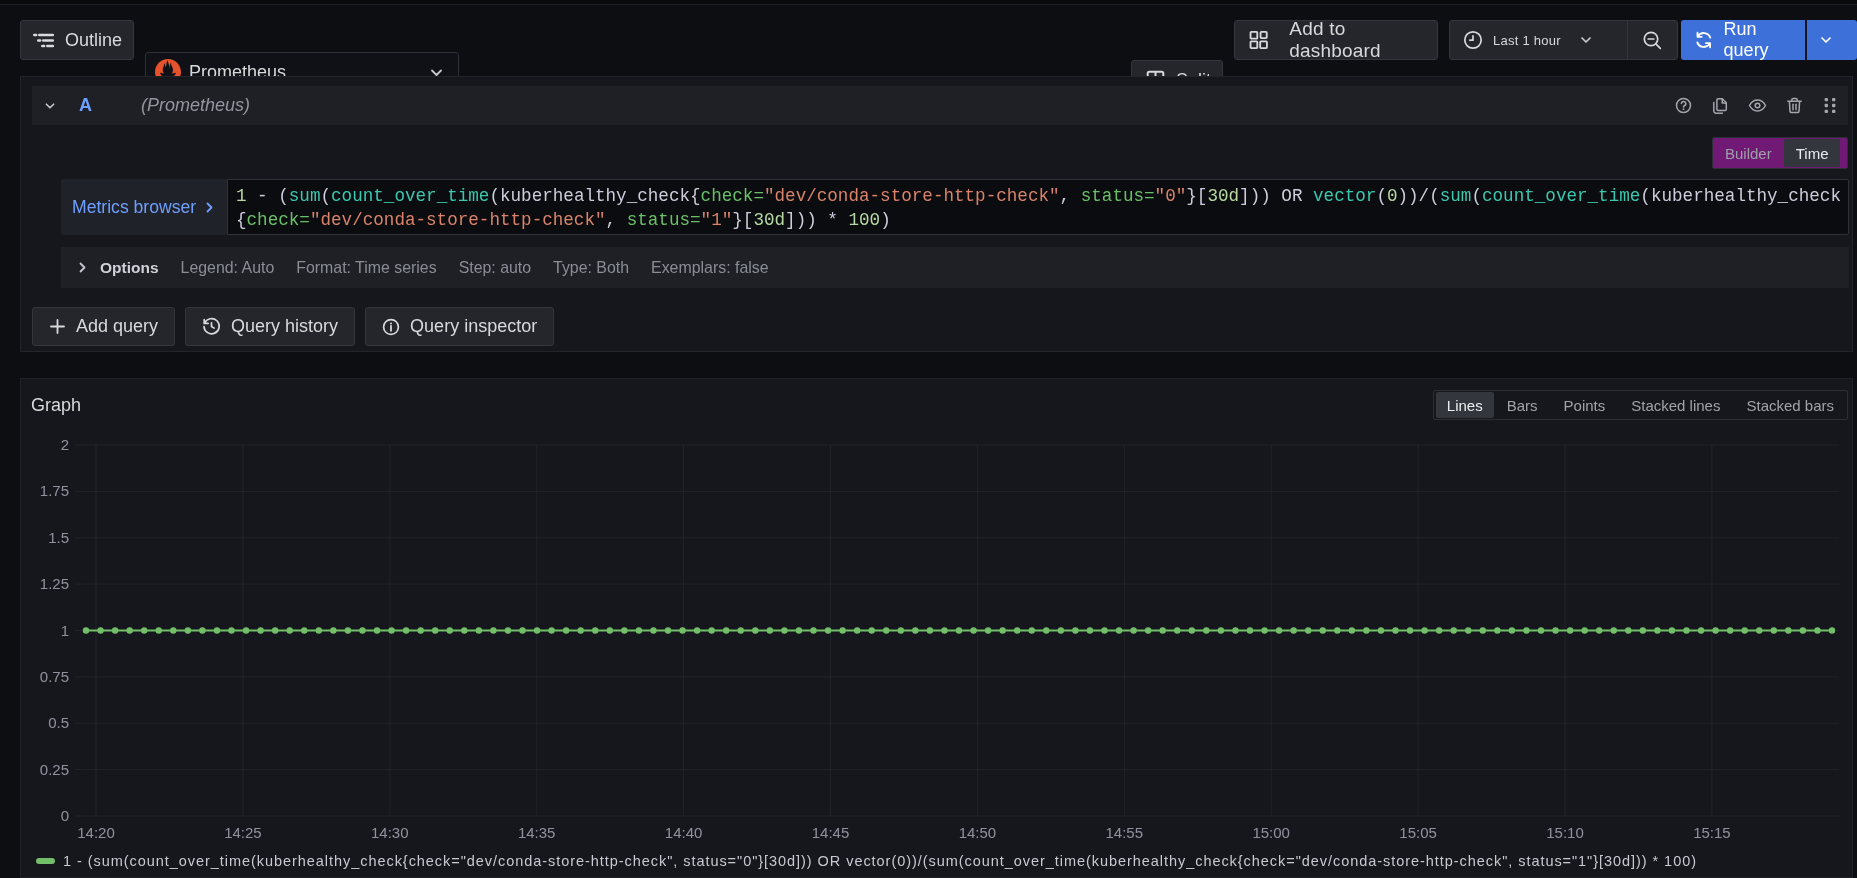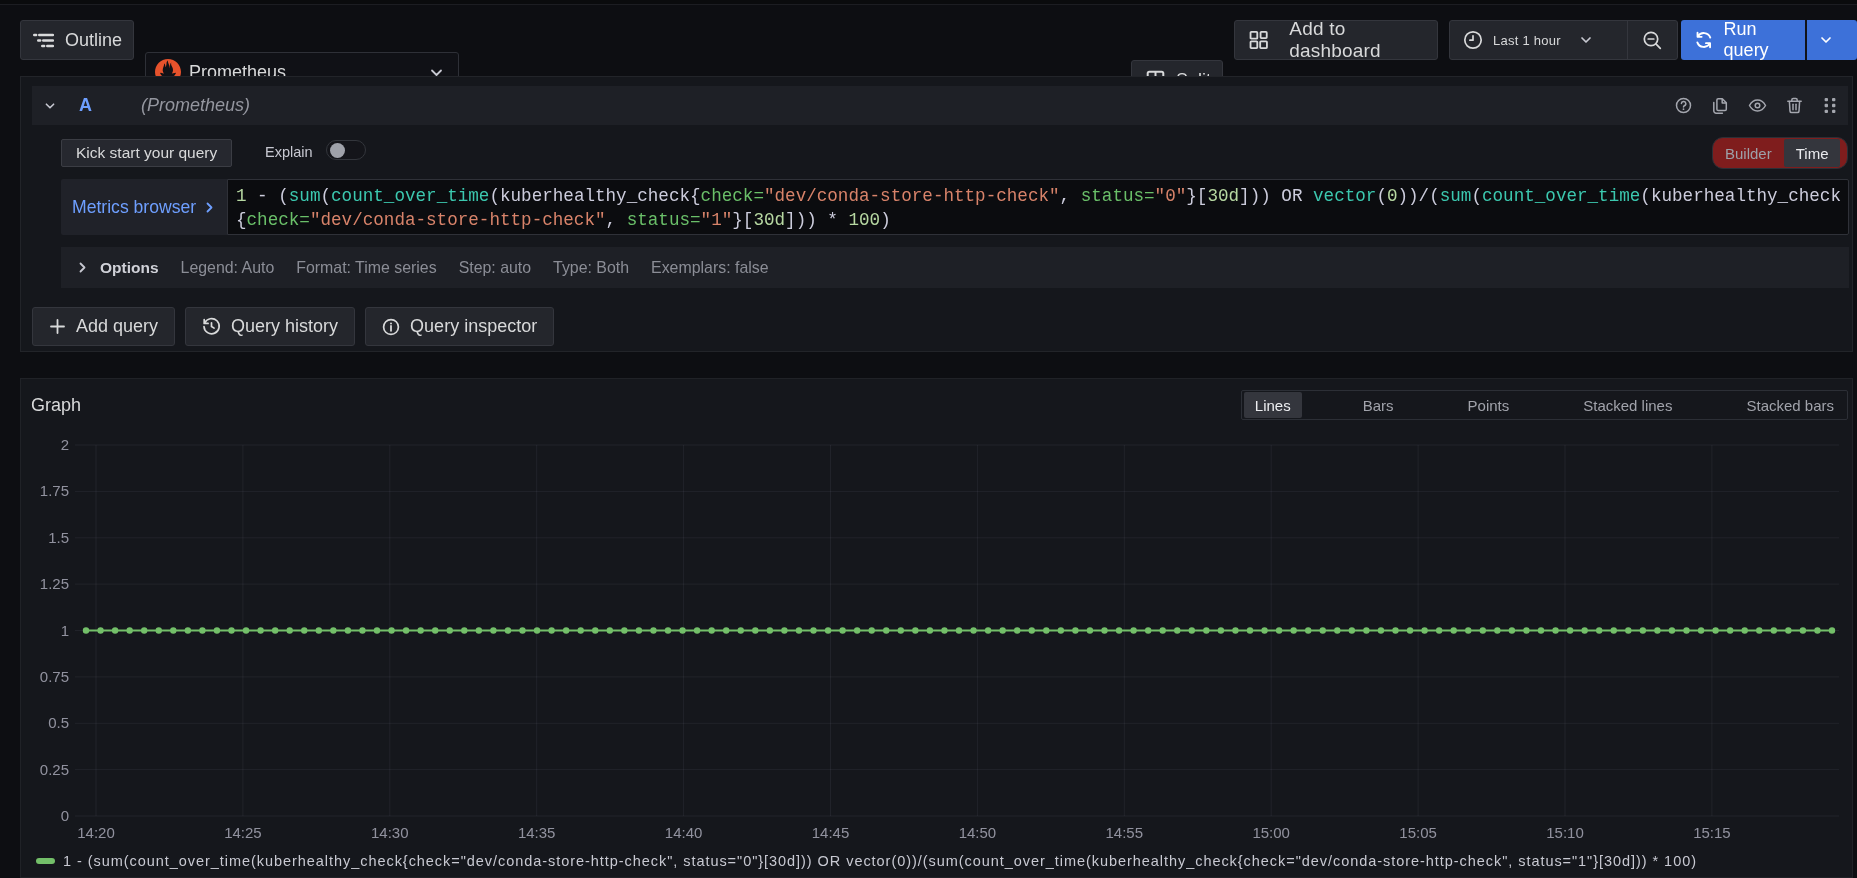--- a/index.html
+++ b/index.html
@@ -25,39 +25,39 @@
 #qhead{left:11px;top:9px;width:1816px;height:39px;background:#1e2026;display:flex;align-items:center;}
 #qhead .chev{margin-left:12px;}
 #qhead .qa{color:#6e9fff;font-size:18px;font-weight:700;margin-left:23px;}
 #qhead .qds{color:#94969f;font-size:18px;font-style:italic;margin-left:49px;}
 #qicons{position:absolute;right:10px;top:0;height:39px;display:flex;align-items:center;gap:19px;color:#9da0a8;}
 #kickrow{left:40px;top:62px;width:1788px;height:28px;}
 #btn-kick{position:absolute;left:0;top:0;height:28px;background:#26282f;border:1px solid #3b3d44;border-radius:2px;color:#d8d9da;font-size:15.5px;padding:0 14px;display:flex;align-items:center;}
 #explain-lbl{position:absolute;left:204px;top:5px;color:#c7c8d1;font-size:14.5px;}
 #toggle{position:absolute;left:265px;top:1px;width:40px;height:20px;background:#14151a;border:1px solid #33363c;border-radius:10px;}
 #toggle .knob{position:absolute;left:3px;top:1.5px;width:15px;height:15px;border-radius:50%;background:#9fa2aa;}
-#bcgroup{position:absolute;right:4px;top:60px;width:136px;height:32px;border:1px solid #2c2f36;border-radius:11px;display:flex;align-items:center;background:#7f1d1d;}
+#bcgroup{position:absolute;right:4px;top:60px;width:136px;height:32px;border:1px solid #2c2f36;border-radius:2px;display:flex;align-items:center;background:#701a75;}
 #bcgroup .b{flex:0 0 auto;color:#9da0a8;font-size:15px;padding:0 12px;}
 #bcgroup .c{background:#34363d;color:#e9eaee;font-weight:500;height:28px;display:flex;align-items:center;border-radius:2px;margin-right:2px;}
 #mbrow{left:40px;top:102px;width:1788px;height:56px;display:flex;}
 #btn-mb{width:166px;background:#202229;border-radius:2px 0 0 2px;display:flex;align-items:center;padding-left:11px;color:#6e9fff;font-size:17.6px;gap:7px;}
 #codebox{width:1622px;background:#0b0c0f;border:1px solid #2f3138;border-radius:0 2px 2px 0;font-family:"Liberation Mono",monospace;font-size:17.6px;line-height:23.5px;color:#ccccdc;padding:5px 0 0 8px;letter-spacing:0;white-space:pre-wrap;word-break:break-all;}
 .fn{color:#3cc8af;}
 .lbl{color:#6abf69;}
 .str{color:#d8836a;}
 .num{color:#b7d8a2;}
 #optrow{left:40px;top:170px;width:1788px;height:41px;background:#1e2026;display:flex;align-items:center;color:#8b8d96;font-size:15px;}
 #optrow .o-title{color:#d0d1d8;font-weight:700;font-size:15.5px;margin-left:11px;}
 #optrow .oi{margin-left:22px;font-size:15.9px;}
 #btnrow{left:11px;top:230px;height:39px;display:flex;gap:10px;}
 .bbtn{height:39px;background:#24262c;border:1px solid #34363d;border-radius:3px;color:#d8d9da;font-size:18px;display:flex;align-items:center;gap:10px;padding:0 16px;}
 
 #gpanel{left:20px;top:378px;width:1833px;height:500px;background:#15171c;border:1px solid #202227;}
 #gtitle{left:10px;top:16px;font-size:18px;font-weight:500;color:#d8d9da;}
-#vizgroup{position:absolute;right:4px;top:11px;height:30px;border:1px solid #2c2f36;border-radius:2px;display:flex;align-items:center;background:#15171c;gap:48px;}
+#vizgroup{position:absolute;right:4px;top:11px;height:30px;border:1px solid #2c2f36;border-radius:2px;display:flex;align-items:center;background:#15171c;}
 #vizgroup .b{color:#a1a3ab;font-size:15px;padding:0 13px;}
 #vizgroup .c{background:#34363d;color:#ecedf0;height:26px;display:flex;align-items:center;border-radius:2px;margin-left:2px;}
 </style>
 </head>
 <body>
 <div id="topstrip" class="abs"></div>
 
 <div id="btn-outline" class="abs tbtn">
 <svg width="21" height="15" viewBox="0 0 21 15">
       <g stroke="#d8d9da" stroke-width="2.4" stroke-linecap="round">
@@ -178,27 +178,20 @@
           <g fill="#a4a6ae">
             <rect x="2.6" y="0.9" width="3.4" height="3.4" rx="1"></rect>
             <rect x="10" y="0.9" width="3.4" height="3.4" rx="1"></rect>
             <rect x="2.6" y="6.8" width="3.4" height="3.4" rx="1"></rect>
             <rect x="10" y="6.8" width="3.4" height="3.4" rx="1"></rect>
             <rect x="2.6" y="12.7" width="3.4" height="3.4" rx="1"></rect>
             <rect x="10" y="12.7" width="3.4" height="3.4" rx="1"></rect>
           </g>
         </svg>
     </div>
-  </div>
-  <div id="kickrow" class="abs">
-    <div id="btn-kick">Kick start your query</div>
-    <span id="explain-lbl">Explain</span>
-    <div id="toggle">
-        <div class="knob"></div>
-      </div>
   </div>
   <div id="bcgroup" class="abs">
       <span class="b">Builder</span>
       <span class="b c">Time</span>
     </div>
   <div id="mbrow" class="abs">
     <div id="btn-mb">
         <span>Metrics browser</span>
         <svg width="13" height="13" viewBox="0 0 13 13">
           <path d="M4.5 2.5l4 4-4 4" stroke="#6e9fff" stroke-width="1.8" fill="none" stroke-linecap="round" stroke-linejoin="round"></path>

